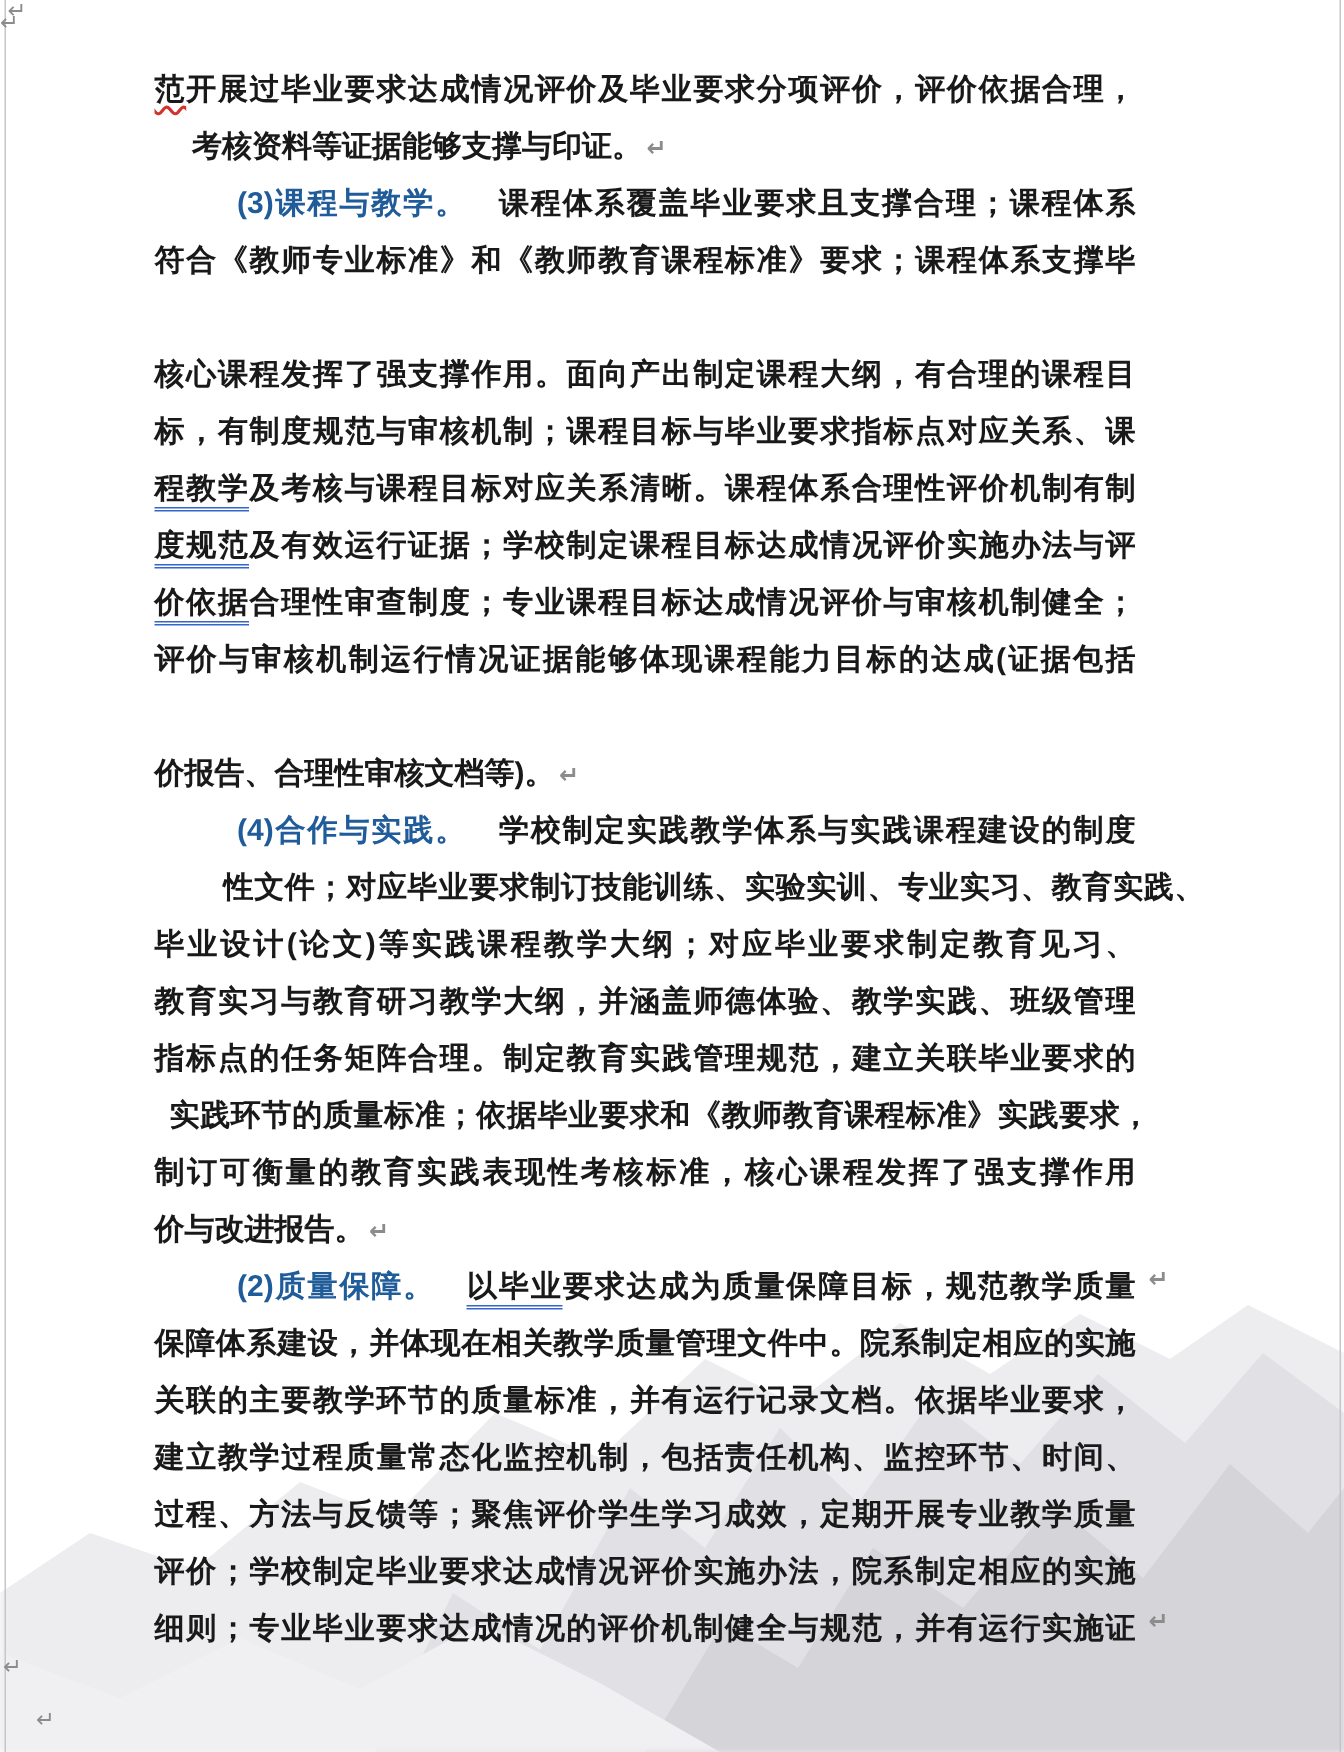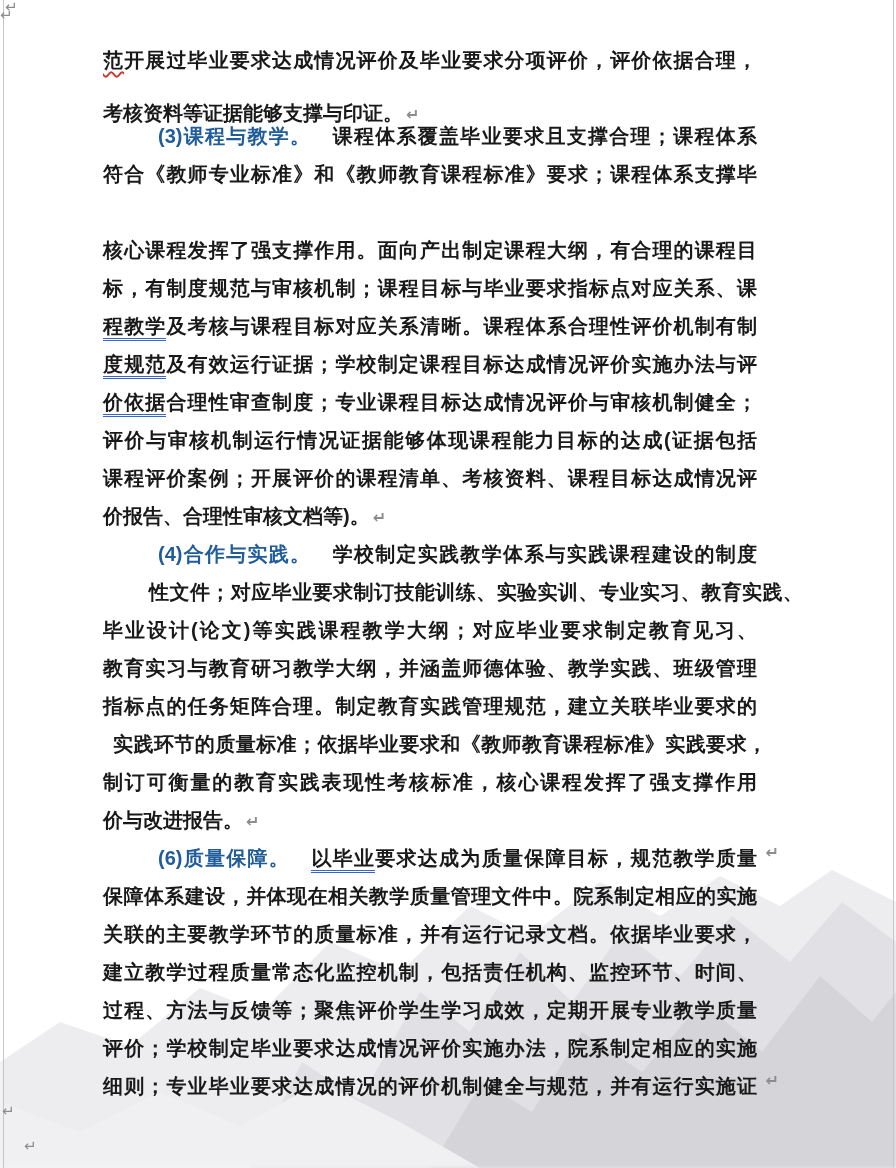--- a/index.html
+++ b/index.html
@@ -46,40 +46,39 @@
 
 <div id="stage">
   <div class="wm" id="wm1" style="background: rgb(237, 237, 240);"></div>
   <div class="wm" id="wm2" style="background: rgb(225, 225, 229);"></div>
   <div class="wm" id="wm3" style="background: rgb(212, 212, 217);"></div>
   <div class="wm" id="wm4" style="background: rgb(240, 240, 243);"></div>
   <div class="page-edge" id="edge-left"></div>
   <div class="page-edge" id="edge-right"></div>
   <div id="text-block">
       <div class="line" style="top: 41px;"><span class="seg seg-sp">范</span><span class="seg">开展过毕业要求达成情况评价及毕业要求分项评价，评价依据合理，</span></div>
-      <div class="line left" style="top: 94px;"><span class="seg">考核资料等证据能够支撑与印证。</span><span class="seg seg-m">↵</span></div>
+      <div class="line left" style="top: 79px; margin-left: 25px;"><span class="seg">考核资料等证据能够支撑与印证。</span><span class="seg seg-m">↵</span></div>
       <div class="line indent" style="top: 117px;"><span class="seg seg-h">(3)课程与教学。</span><span class="seg">　课程体系覆盖毕业要求且支撑合理；课程体系</span></div>
       <div class="line" style="top: 155px;"><span class="seg">符合《教师专业标准》和《教师教育课程标准》要求；课程体系支撑毕</span></div>
       <div class="line" style="top: 231px;"><span class="seg">核心课程发挥了强支撑作用。面向产出制定课程大纲，有合理的课程目</span></div>
       <div class="line" style="top: 269px;"><span class="seg">标，有制度规范与审核机制；课程目标与毕业要求指标点对应关系、课</span></div>
       <div class="line" style="top: 307px;"><span class="seg seg-g">程教学</span><span class="seg">及考核与课程目标对应关系清晰。课程体系合理性评价机制有制</span></div>
       <div class="line" style="top: 345px;"><span class="seg seg-g">度规范</span><span class="seg">及有效运行证据；学校制定课程目标达成情况评价实施办法与评</span></div>
       <div class="line" style="top: 383px;"><span class="seg seg-g">价依据</span><span class="seg">合理性审查制度；专业课程目标达成情况评价与审核机制健全；</span></div>
       <div class="line" style="top: 421px;"><span class="seg">评价与审核机制运行情况证据能够体现课程能力目标的达成(证据包括</span></div>
-      <div class="line" style="top: 459px;"><span class="seg">课程评价案例；开展评价的课程清单、考核资料、课程目标达成情况评</span></div>
       <div class="line left" style="top: 497px;"><span class="seg">价报告、合理性审核文档等)。</span><span class="seg seg-m">↵</span></div>
       <div class="line indent" style="top: 535px;"><span class="seg seg-h">(4)合作与实践。</span><span class="seg">　学校制定实践教学体系与实践课程建设的制度</span></div>
       <div class="line" style="top: 573px; margin-left: 46px;"><span class="seg">性文件；对应毕业要求制订技能训练、实验实训、专业实习、教育实践、</span></div>
       <div class="line" style="top: 611px;"><span class="seg">毕业设计(论文)等实践课程教学大纲；对应毕业要求制定教育见习、</span></div>
       <div class="line" style="top: 649px;"><span class="seg">教育实习与教育研习教学大纲，并涵盖师德体验、教学实践、班级管理</span></div>
       <div class="line" style="top: 687px;"><span class="seg">指标点的任务矩阵合理。制定教育实践管理规范，建立关联毕业要求的</span></div>
       <div class="line" style="top: 725px; margin-left: 10px;"><span class="seg">实践环节的质量标准；依据毕业要求和《教师教育课程标准》实践要求，</span></div>
       <div class="line" style="top: 763px;"><span class="seg">制订可衡量的教育实践表现性考核标准，核心课程发挥了强支撑作用</span></div>
       <div class="line left" style="top: 801px;"><span class="seg">价与改进报告。</span><span class="seg seg-m">↵</span></div>
-      <div class="line indent" style="top: 839px;"><span class="seg seg-h">(6)质量保障。</span><span class="seg">　</span><span class="seg seg-g">以毕业</span><span class="seg">要求达成为质量保障目标，规范教学质量</span><span class="seg seg-m end-mark">↵</span></div>
+      <div class="line indent" style="top: 839px;"><span class="seg seg-h">(2)质量保障。</span><span class="seg">　</span><span class="seg seg-g">以毕业</span><span class="seg">要求达成为质量保障目标，规范教学质量</span><span class="seg seg-m end-mark">↵</span></div>
       <div class="line" style="top: 877px;"><span class="seg">保障体系建设，并体现在相关教学质量管理文件中。院系制定相应的实施</span></div>
       <div class="line" style="top: 915px;"><span class="seg">关联的主要教学环节的质量标准，并有运行记录文档。依据毕业要求，</span></div>
       <div class="line" style="top: 953px;"><span class="seg">建立教学过程质量常态化监控机制，包括责任机构、监控环节、时间、</span></div>
       <div class="line" style="top: 991px;"><span class="seg">过程、方法与反馈等；聚焦评价学生学习成效，定期开展专业教学质量</span></div>
       <div class="line" style="top: 1029px;"><span class="seg">评价；学校制定毕业要求达成情况评价实施办法，院系制定相应的实施</span></div>
       <div class="line" style="top: 1067px;"><span class="seg">细则；专业毕业要求达成情况的评价机制健全与规范，并有运行实施证</span><span class="seg seg-m end-mark">↵</span></div>
     </div>
 <span class="float-mark" style="left: 5px; top: 0px;">↵</span>
     <span class="float-mark" style="left: 0px; top: 8px;">↵</span>
     <span class="float-mark" style="left: 2px; top: 1104px;">↵</span>

